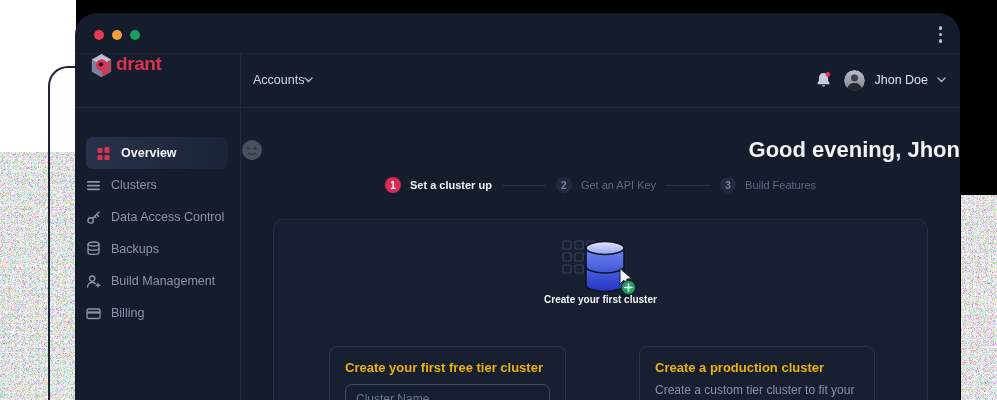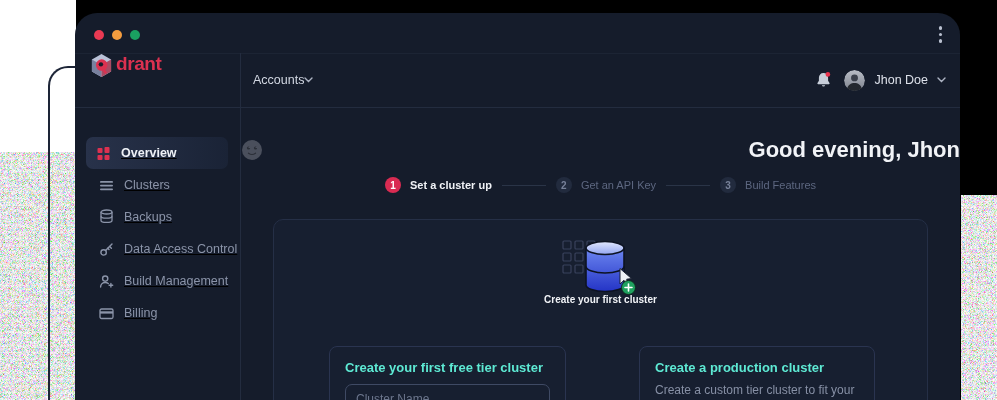--- a/index.html
+++ b/index.html
@@ -28,22 +28,22 @@
   .logo{position:absolute;left:15px;top:0;height:54px;display:flex;align-items:flex-start;}
   .logo-text{font-size:19px;font-weight:700;color:#dc3150;letter-spacing:-0.4px;margin-left:3px;}
   .accounts{position:absolute;left:178px;top:0;height:54px;display:flex;align-items:center;
       color:#d2d7e2;font-size:12.5px;cursor:pointer;}
   .right-group{position:absolute;right:14px;top:0;height:54px;display:flex;align-items:center;gap:12px;}
   .user-menu{display:flex;align-items:center;gap:9px;cursor:pointer;}
   .user-name{color:#dde1ea;font-size:12.5px;}
   .v-divider{position:absolute;left:165px;top:40px;bottom:0;width:1px;background:#232c3f;}
 
   
-  .sidebar{position:absolute;left:0;top:94px;bottom:0;width:165px;padding-top:30px;box-sizing:border-box;text-decoration:underline;}
-  .side-item{height:32px;display:flex;align-items:center;gap:10px;padding-left:24px;
+  .sidebar{position:absolute;left:0;top:94px;bottom:0;width:165px;padding-top:30px;box-sizing:border-box;}
+  .side-item{height:32px;display:flex;align-items:center;gap:10px;padding-left:11px;
       color:#8b94a9;font-size:12.5px;cursor:pointer;white-space:nowrap;}
   .side-item svg{flex:0 0 auto;}
   .side-item.active{margin:0 12px 0 11px;padding-left:10px;border-radius:7px;
       background:linear-gradient(90deg,#28324a 0%,#1a2336 100%);color:#eef1f6;font-weight:700;}
 
   
   .main{position:absolute;left:166px;top:94px;right:0;bottom:0;}
   .greeting{position:absolute;left:0;right:0;top:30px;display:flex;justify-content:space-between;align-items:center;
       gap:9px;color:#f1f3f7;font-size:22px;font-weight:700;}
   .stepper{position:absolute;left:0;right:0;top:70px;display:flex;justify-content:center;align-items:center;gap:10px;}
@@ -57,21 +57,21 @@
 
   .cluster-card{position:absolute;left:32px;top:112px;width:653px;height:210px;
       background:#171f30;border:1px solid #252f46;border-radius:10px;}
   .illustration{position:absolute;left:0;right:0;top:16px;display:flex;justify-content:center;}
   .card-title{position:absolute;left:0;right:0;top:74px;text-align:center;
       color:#f1f3f7;font-size:10px;font-weight:700;}
   .sub-card{position:absolute;top:126px;height:110px;border:1px solid #2a3450;border-radius:8px;
       box-sizing:border-box;padding:13px 15px;background:#171f30;}
   .sub-card.free{left:55px;width:237px;}
   .sub-card.prod{left:365px;width:236px;cursor:pointer;}
-  .sub-heading{color:#5eead4;font-size:13px;font-weight:700;}
+  .sub-heading{color:#eab308;font-size:13px;font-weight:700;}
   .sub-desc{margin-top:7px;color:#8790a5;font-size:12px;line-height:1.35;}
   .name-input{margin-top:9px;width:100%;height:30px;box-sizing:border-box;background:transparent;
       border:1px solid #3f4a64;border-radius:7px;padding:0 10px;font-size:12px;color:#c6cdd9;
       font-family:"Liberation Sans",sans-serif;outline:none;}
   .name-input::placeholder{color:#6c768d;}
 </style>
 </head>
 <body>
 
 <div class="shot">
@@ -178,35 +178,35 @@
         <svg width="15" height="15" viewBox="0 0 15 15">
           <g fill="#8b94a9">
             <rect x="1" y="3" width="13" height="1.8" rx="0.9"></rect>
             <rect x="1" y="6.7" width="13" height="1.8" rx="0.9"></rect>
             <rect x="1" y="10.4" width="13" height="1.8" rx="0.9"></rect>
           </g>
         </svg>
         <span>Clusters</span>
       </div>
       <div class="side-item">
-        <svg width="15" height="16" viewBox="0 0 15 16" fill="none" stroke="#8b94a9" stroke-width="1.3">
-          <ellipse cx="7.5" cy="3" rx="5.5" ry="2"></ellipse>
-          <path d="M2 3 v4.2 c0 1.1 2.5 2 5.5 2 s5.5 -0.9 5.5 -2 V3"></path>
-          <path d="M2 7.2 v4.2 c0 1.1 2.5 2 5.5 2 s5.5 -0.9 5.5 -2 V7.2"></path>
-        </svg>
-        <span>Backups</span>
-      </div>
-      <div class="side-item">
         <svg width="15" height="15" viewBox="0 0 15 15" fill="none" stroke="#8b94a9" stroke-width="1.4" stroke-linecap="round">
           <circle cx="4.6" cy="10.4" r="2.7"></circle>
           <path d="M6.8 8.2 L13 2"></path>
           <path d="M10.6 4.4 l1.8 1.8"></path>
           <path d="M8.7 6.3 l1.3 1.3"></path>
         </svg>
         <span>Data Access Control</span>
+      </div>
+      <div class="side-item">
+        <svg width="15" height="16" viewBox="0 0 15 16" fill="none" stroke="#8b94a9" stroke-width="1.3">
+          <ellipse cx="7.5" cy="3" rx="5.5" ry="2"></ellipse>
+          <path d="M2 3 v4.2 c0 1.1 2.5 2 5.5 2 s5.5 -0.9 5.5 -2 V3"></path>
+          <path d="M2 7.2 v4.2 c0 1.1 2.5 2 5.5 2 s5.5 -0.9 5.5 -2 V7.2"></path>
+        </svg>
+        <span>Backups</span>
       </div>
       <div class="side-item">
         <svg width="15" height="15" viewBox="0 0 15 15" fill="none" stroke="#8b94a9" stroke-width="1.4" stroke-linecap="round">
           <circle cx="6.2" cy="4.6" r="2.6"></circle>
           <path d="M1.6 13 c0 -2.9 2.1 -4.5 4.6 -4.5 1.2 0 2.3 0.4 3.1 1"></path>
           <path d="M11.9 9.5 v3.6 M10.1 11.3 h3.6"></path>
         </svg>
         <span>Build Management</span>
       </div>
       <div class="side-item">

